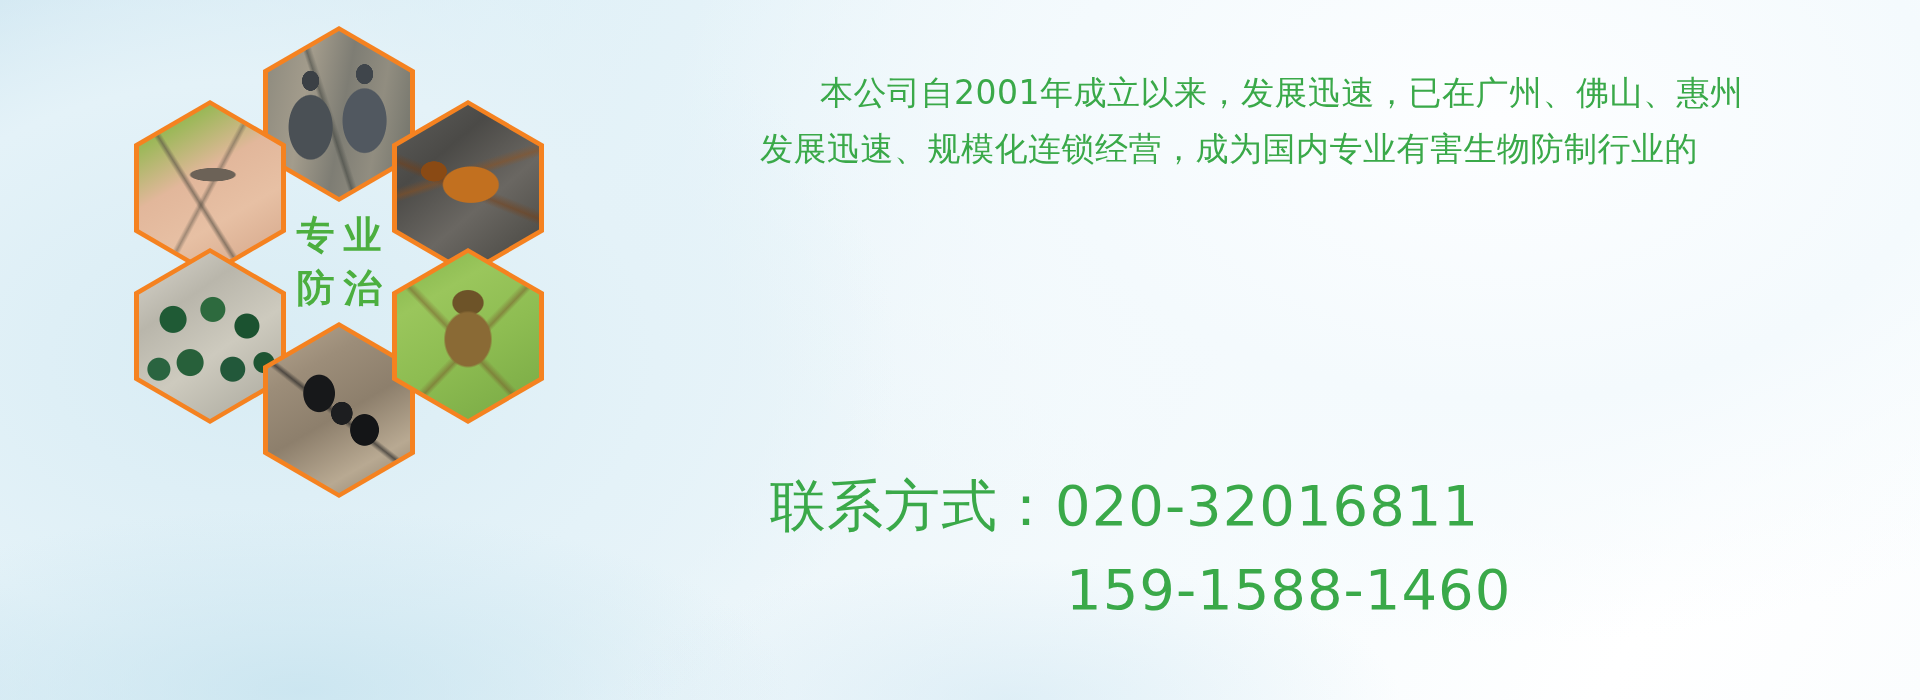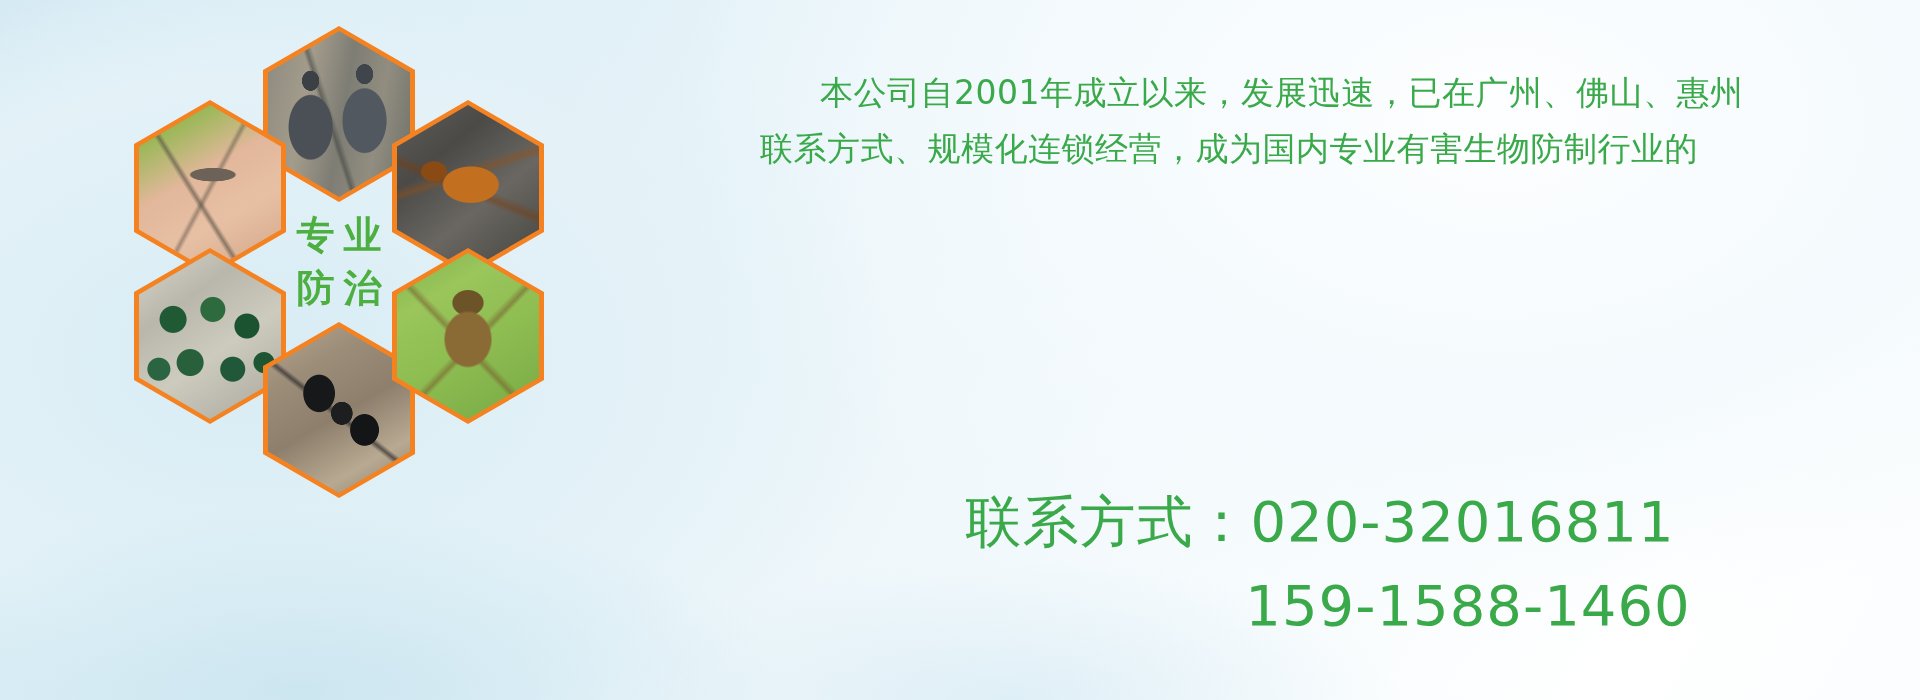--- a/index.html
+++ b/index.html
@@ -185,23 +185,22 @@
     line-height: 56px;
     letter-spacing: 0.5px;
     white-space: nowrap;
     font-family: "DejaVu Sans", "Liberation Sans", sans-serif;
   }
   .copy p.first { text-indent: 60px; }
 
   .contact {
     position: absolute;
     left: 770px;
-    top: 480px;
+    top: 464px;
     width: 1100px;
-    text-align: center;
   }
   .contact .line {
     color: #3aa949;
     font-size: 56px;
     line-height: 84px;
     letter-spacing: 1px;
     white-space: nowrap;
     font-family: "DejaVu Sans", "Liberation Sans", sans-serif;
   }
   .contact .line.second { padding-left: 296px; }
@@ -253,21 +252,21 @@
       <div class="label-text">
         <span>专业</span>
         <span>防治</span>
       </div>
     </div>
 
   </div>
 
   <div class="copy">
     <p class="first">本公司自2001年成立以来，发展迅速，已在广州、佛山、惠州</p>
-    <p>联系方式、规模化连锁经营，成为国内专业有害生物防制行业的</p>
+    <p>发展迅速、规模化连锁经营，成为国内专业有害生物防制行业的</p>
   </div>
 
   <div class="contact">
     <div class="line">
       <span>联系方式：</span><span>020-32016811</span>
     </div>
     <div class="line second">
       <span>159-1588-1460</span>
     </div>
   </div>

